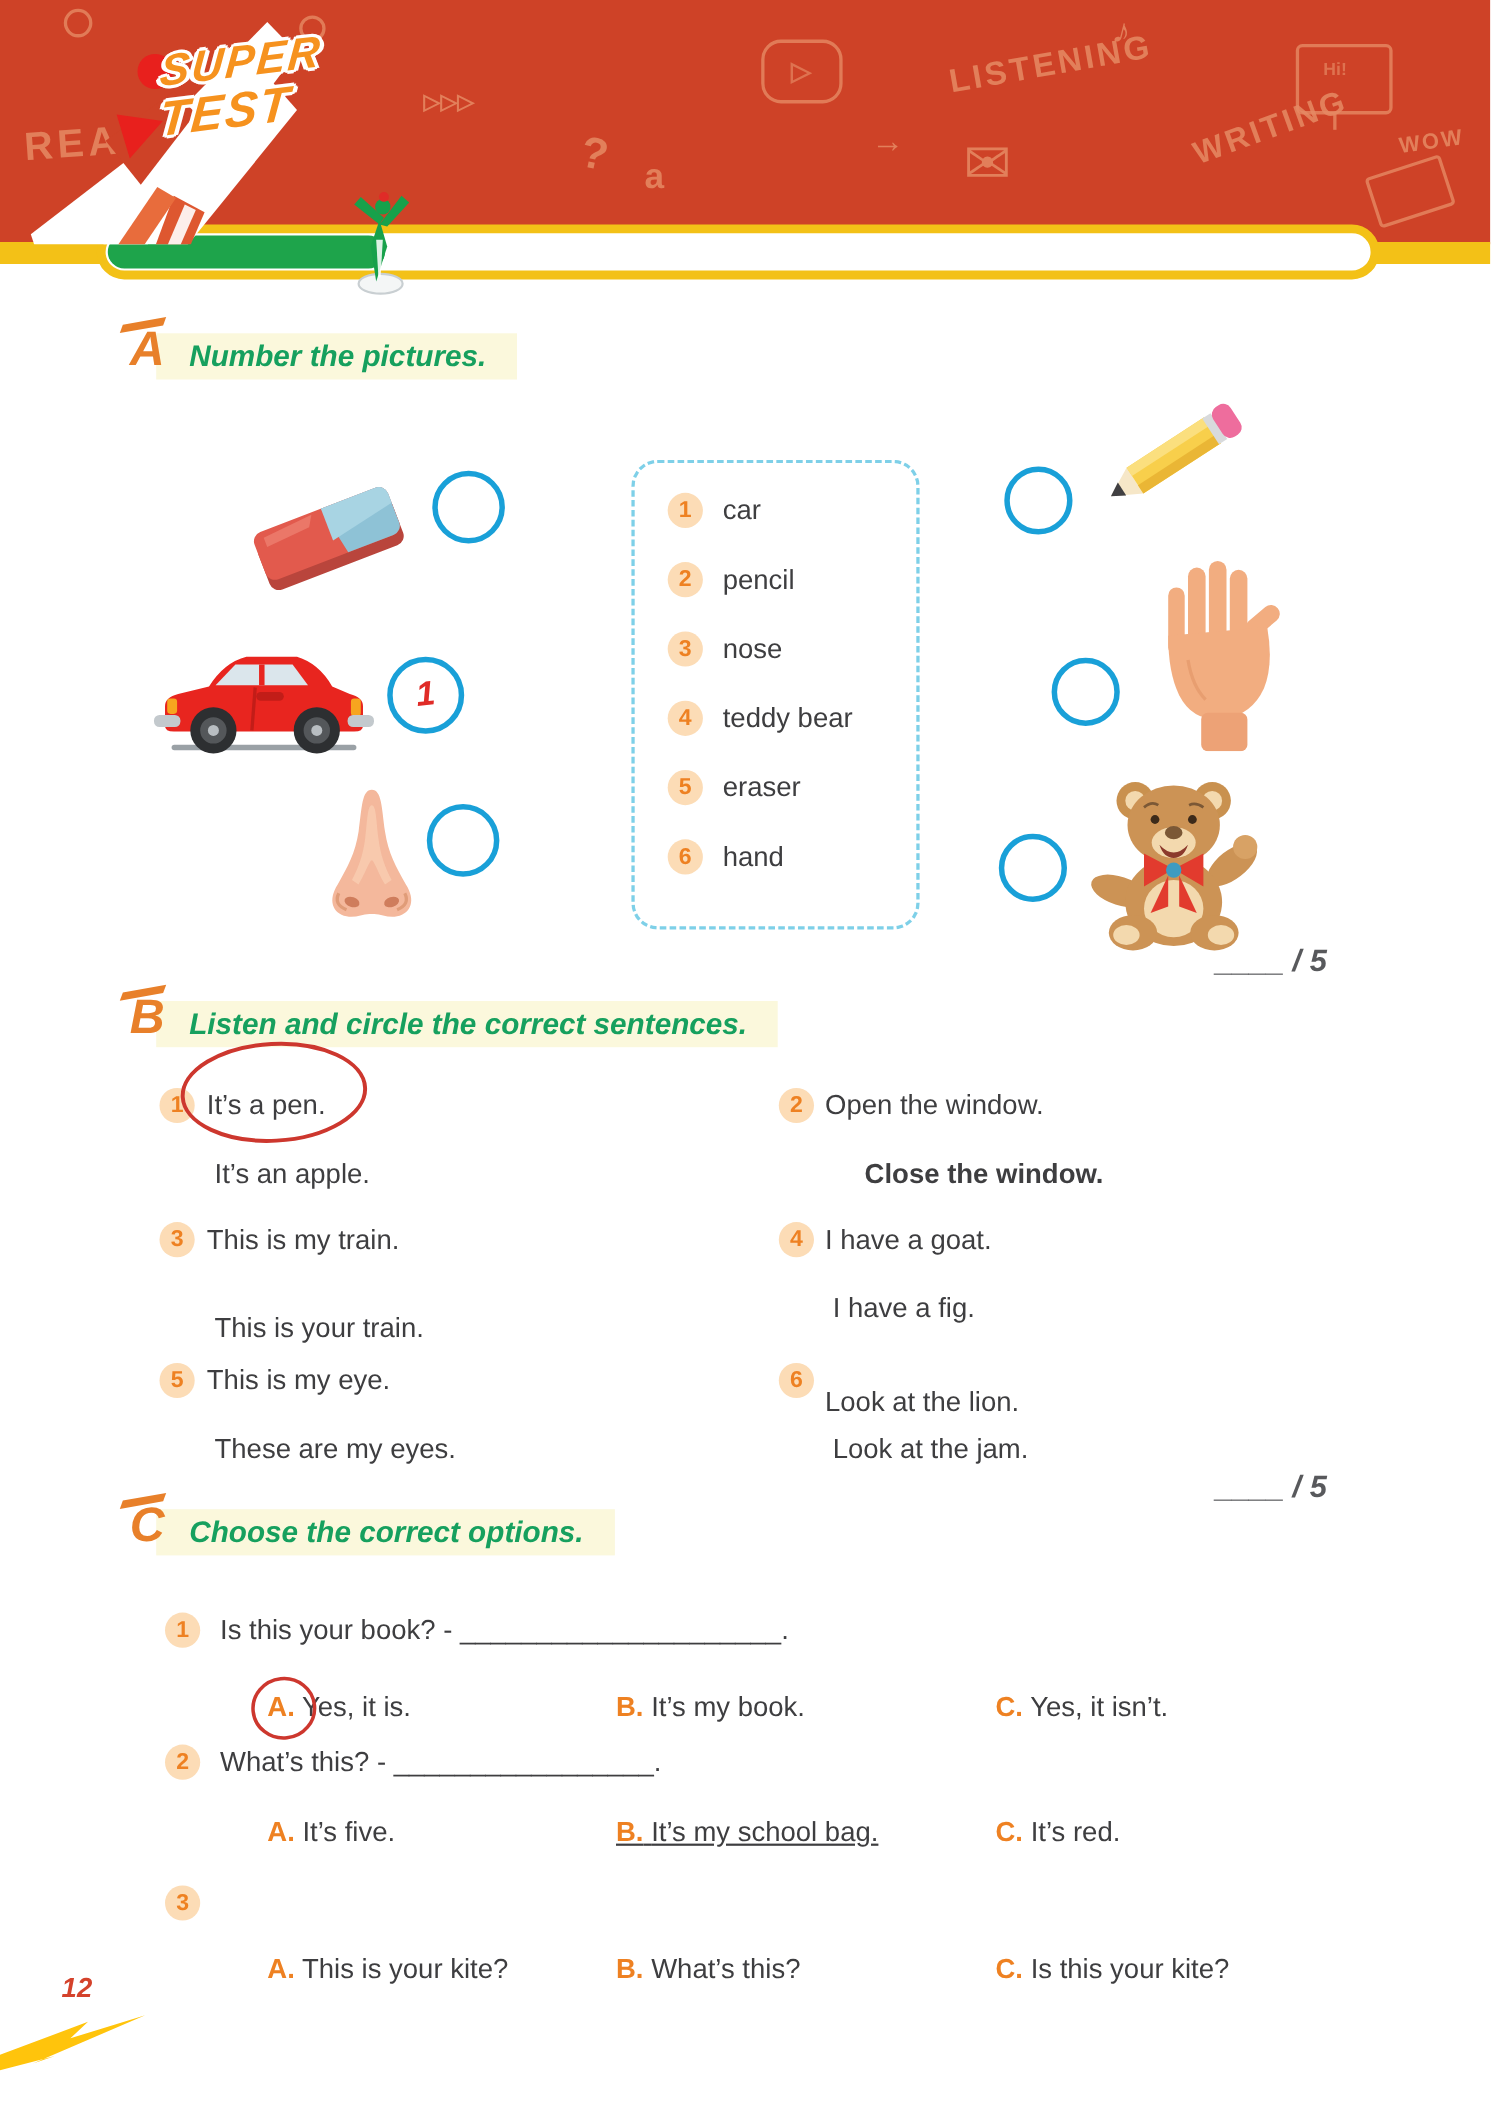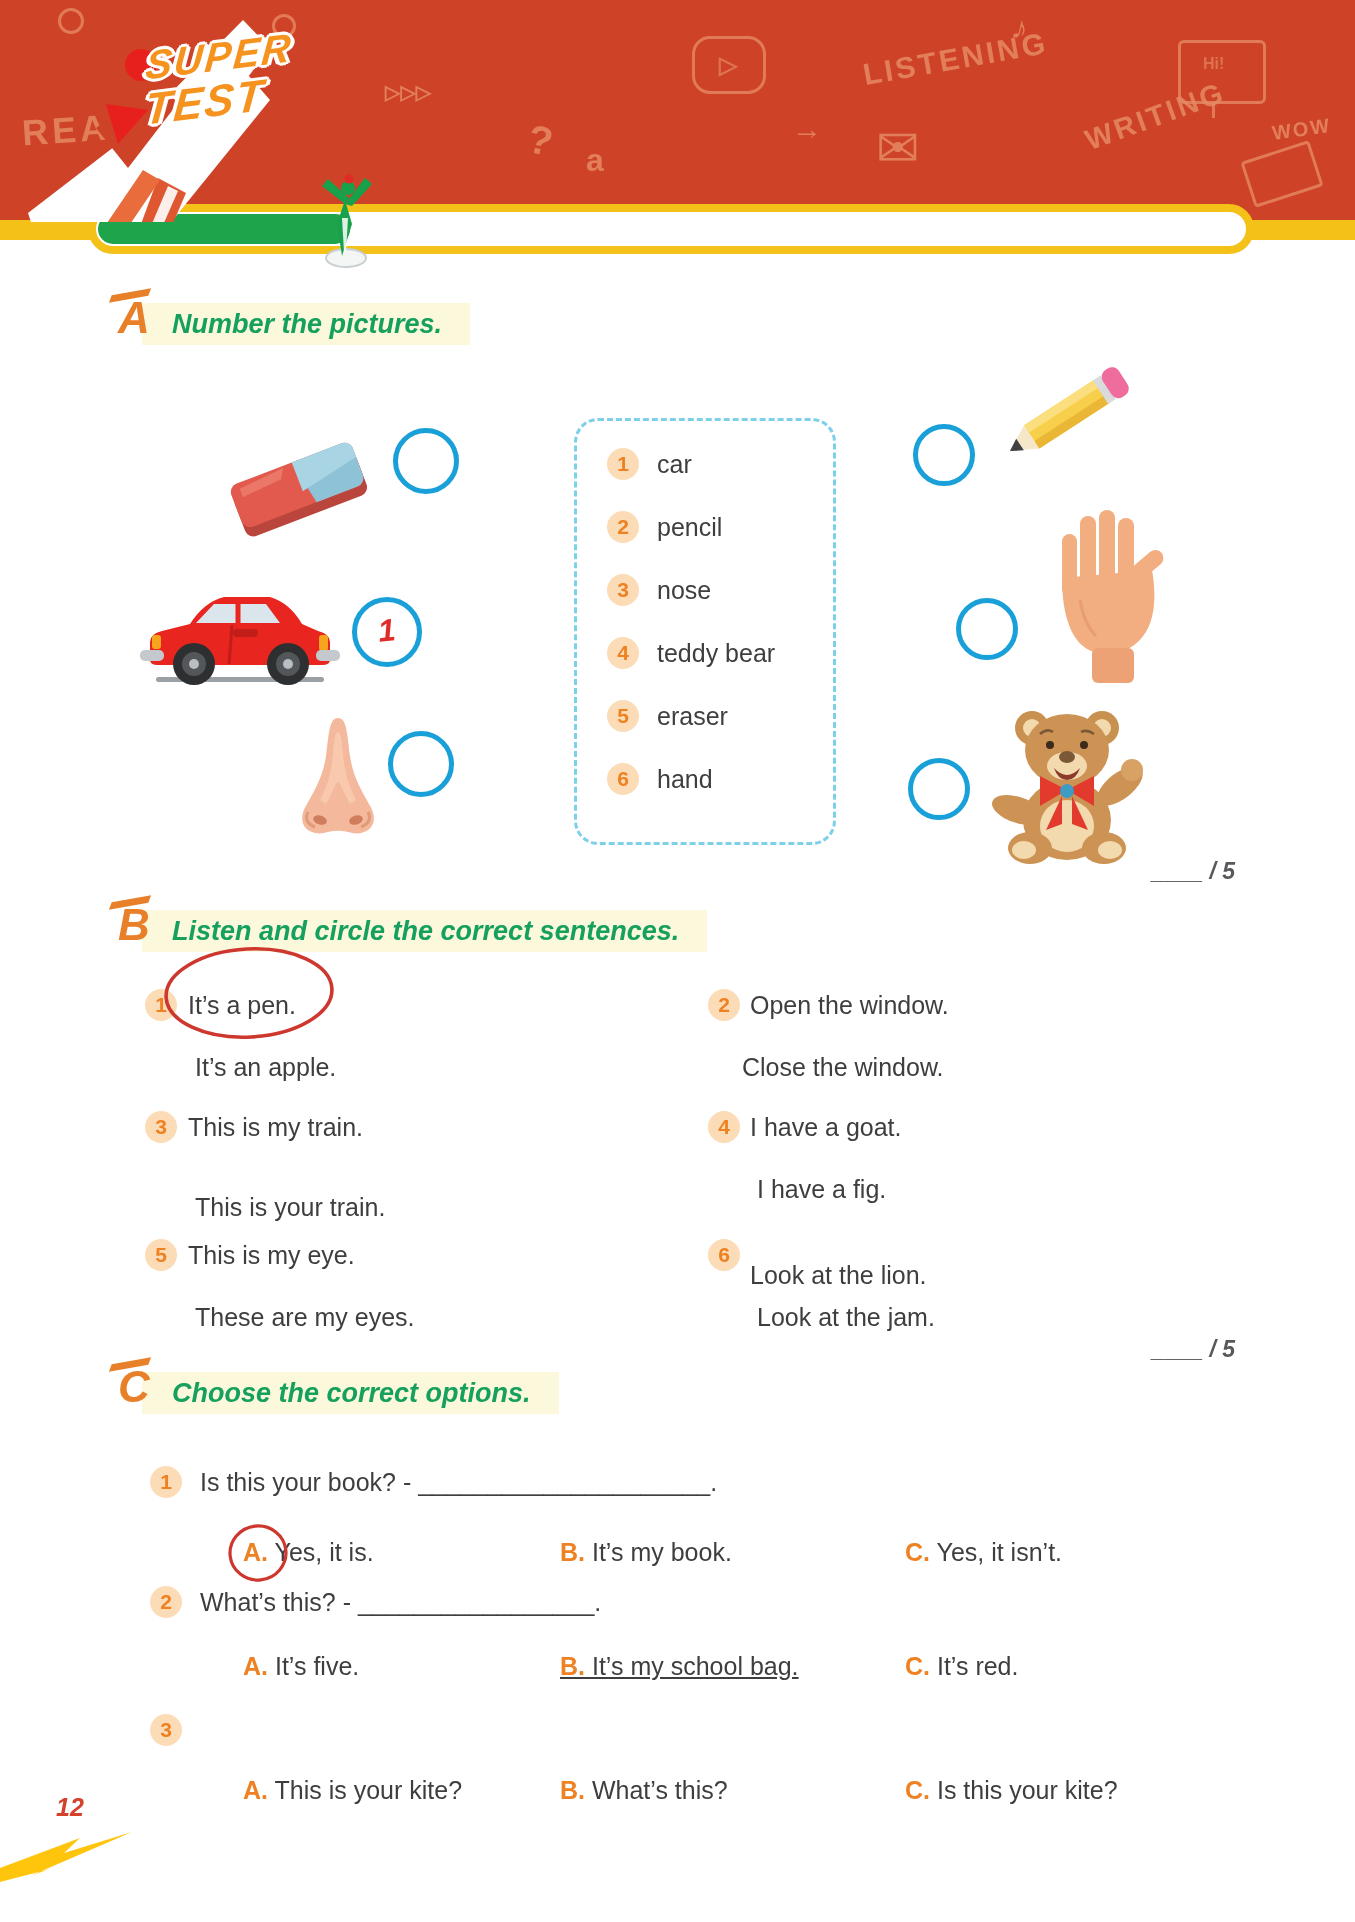--- a/index.html
+++ b/index.html
@@ -32,21 +32,21 @@
   .sec-letter { position:absolute; z-index:2; font-size:44px; line-height:44px; font-weight:900; font-style:italic; color:#e8802a; }
   .sec-letter::before { content:""; position:absolute; left:-8px; top:-4px; width:40px; height:7px;
     background:#e8802a; transform:rotate(-10deg) skewX(-30deg); }
   .sec-band { position:absolute; background:#fbf8dc; height:42px; line-height:42px; padding:0 28px 0 30px;
     font-size:27px; font-weight:bold; font-style:italic; color:#16a05e; white-space:nowrap; }
 
   
   .sent { position:absolute; font-size:25px; color:#3e3e40; white-space:nowrap; }
   .nb { position:absolute; width:32px; height:32px; border-radius:50%; background:#fcdcb6;
     color:#ee8122; font-size:21px; font-weight:bold; text-align:center; line-height:32px; }
-  .score { position:absolute; font-size:23px; font-weight:bold; font-style:italic; color:#58595c; width:130px; text-align:right; }
+  .score { position:absolute; font-size:28px; font-weight:bold; font-style:italic; color:#58595c; width:130px; }
 
   
   .acircle { position:absolute; border:5px solid #19a0d8; border-radius:50%; background:#fff; }
   .answer-1 { display:block; width:100%; height:100%; text-align:center; line-height:58px;
     font-size:31px; font-weight:bold; font-style:italic; color:#e02b27; transform:rotate(-6deg); }
   .wordbox { position:absolute; left:574px; top:418px; width:262px; height:427px;
     border:3px dashed #7ed0e8; border-radius:24px; }
   .wrow { position:absolute; left:30px; display:flex; align-items:center; gap:18px; height:34px; }
   .wrow .wnb { width:32px; height:32px; border-radius:50%; background:#fcdcb6; color:#ee8122;
     font-size:21px; font-weight:bold; text-align:center; line-height:32px; flex:0 0 auto; }
@@ -264,21 +264,21 @@
   <svg class="annot-svg" style="left:160px; top:944px;" width="178" height="98" viewBox="0 0 178 98">
     <ellipse cx="89" cy="49" rx="83" ry="44" fill="none" stroke="#cd372e" stroke-width="3.6" transform="rotate(-3 89 49)"></ellipse>
   </svg>
 
   <span class="nb" style="left:145px; top:989px;">1</span>
   <span class="sent" style="left:188px; top:991px;">It’s a pen.</span>
   <span class="sent" style="left:195px; top:1053px;">It’s an apple.</span>
 
   <span class="nb" style="left:708px; top:989px;">2</span>
   <span class="sent" style="left:750px; top:991px;">Open the window.</span>
-  <span class="sent" style="left:742px; top:1053px;">Close the window.</span>
+  <span class="sent" style="left:786px; top:1053px;font-weight:bold;">Close the window.</span>
 
   <span class="nb" style="left:145px; top:1111px;">3</span>
   <span class="sent" style="left:188px; top:1113px;">This is my train.</span>
   <span class="sent" style="left:195px; top:1193px;">This is your train.</span>
 
   <span class="nb" style="left:708px; top:1111px;">4</span>
   <span class="sent" style="left:750px; top:1113px;">I have a goat.</span>
   <span class="sent" style="left:757px; top:1175px;">I have a fig.</span>
 
   <span class="nb" style="left:145px; top:1239px;">5</span>

